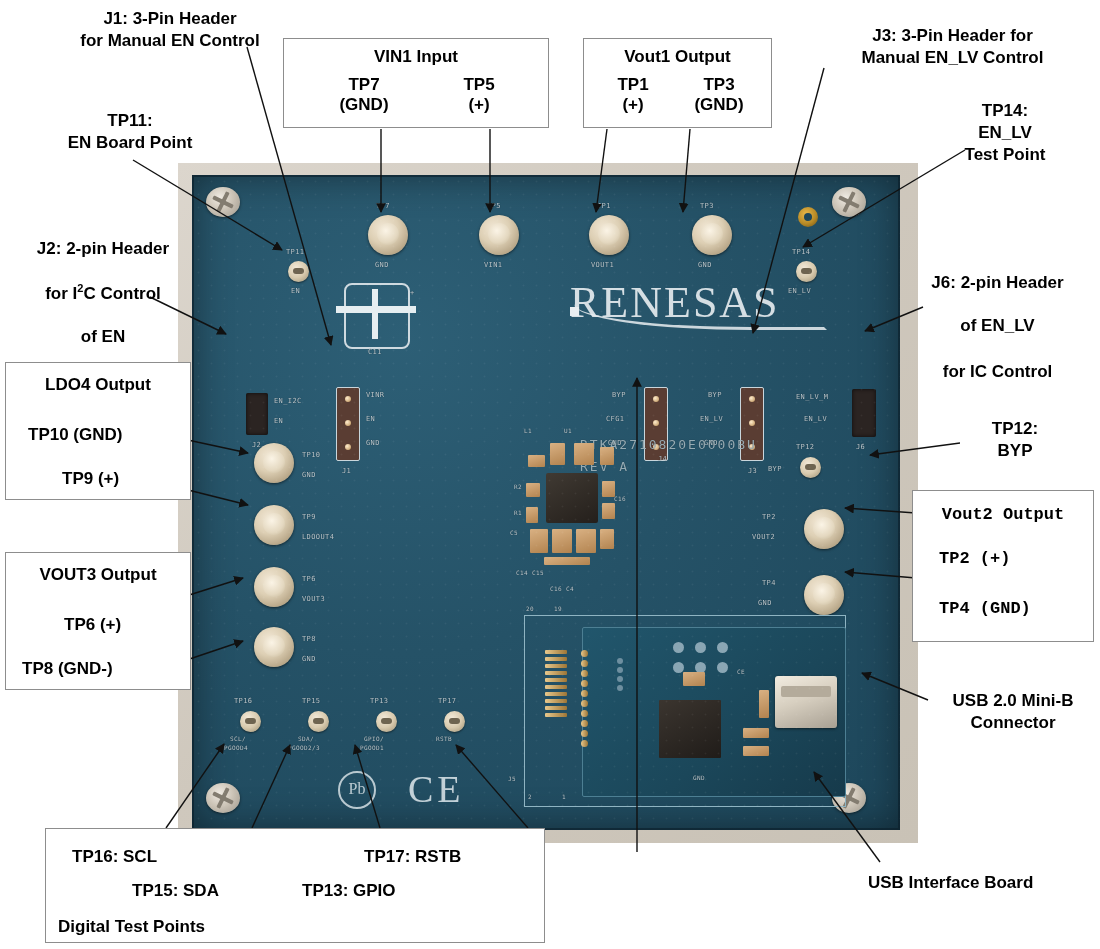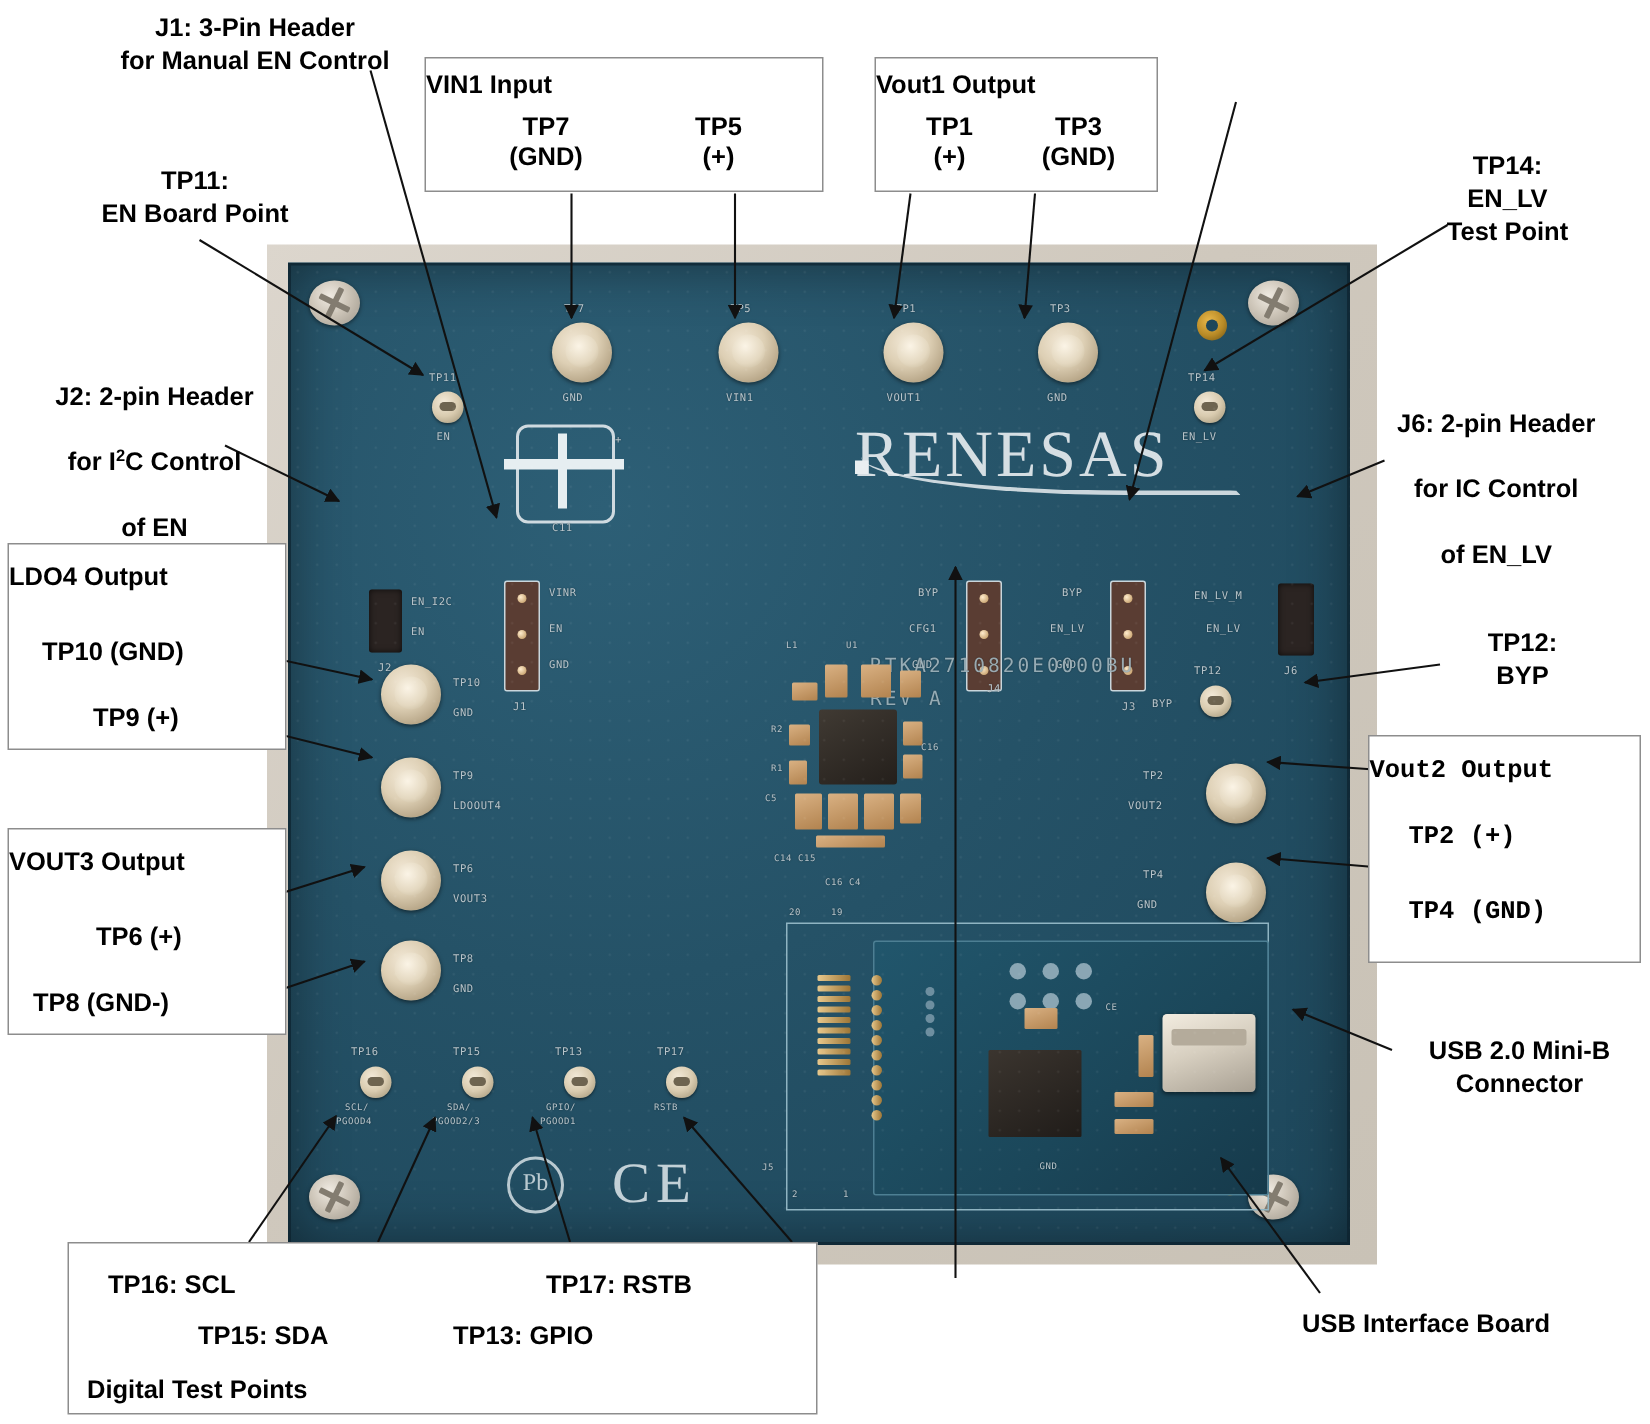--- a/index.html
+++ b/index.html
@@ -32,21 +32,21 @@
   
   .box {
     position: absolute;
     border: 1px solid #8d8d8d;
     background: #ffffff;
     box-sizing: border-box;
   }
   .box .title {
     position: absolute;
     left: 0; right: 0;
-    text-align: left;
+    text-align: center;
     font-size: 17px;
     font-weight: bold;
   }
   .box .row {
     position: absolute;
     font-size: 17px;
     font-weight: bold;
   }
 
   
@@ -576,35 +576,37 @@
       <line x1="528" y1="828" x2="456" y2="745" marker-end="url(#ah)"></line>
     </g>
   </svg>
 
   <div class="callout ctr" style="left:45px;  top:8px;   width:250px;">J1:  3-Pin Header
 for Manual  EN Control</div>
 
   <div class="callout ctr" style="left:35px;  top:110px; width:190px;">TP11:
 EN Board Point</div>
 
-  <div class="callout ctr" style="left:8px;   top:232px; width:190px;">
+  <div class="callout ctr" style="left:8px;   top:216px; width:190px;">
     <div>J2:  2-pin Header</div>
     <div><span>for I</span><sup style="font-size:11px">2</sup><span>C Control</span></div>
     <div>of EN</div>
   </div>
 
+  <div class="callout ctr" style="left:820px; top:25px;  width:265px;">J3:  3-Pin Header for
+Manual  EN_LV Control</div>
 
   <div class="callout ctr" style="left:930px; top:100px; width:150px;">TP14:
 EN_LV
 Test Point</div>
 
   <div class="callout ctr" style="left:900px; top:250px; width:195px;">
     <div>J6:  2-pin Header</div>
+    <div>of EN_LV</div>
     <div><span>for I</span><sup style="font-size:11px"></sup><span>C Control</span></div>
-    <div>of EN_LV</div>
   </div>
 
   <div class="callout ctr" style="left:955px; top:418px; width:120px;">TP12:
 BYP</div>
 
   <div class="callout ctr" style="left:928px; top:690px; width:170px;">USB 2.0 Mini-B
 Connector</div>
 
   <div class="callout lft" style="left:868px; top:872px; width:230px;">USB Interface Board</div>
 

